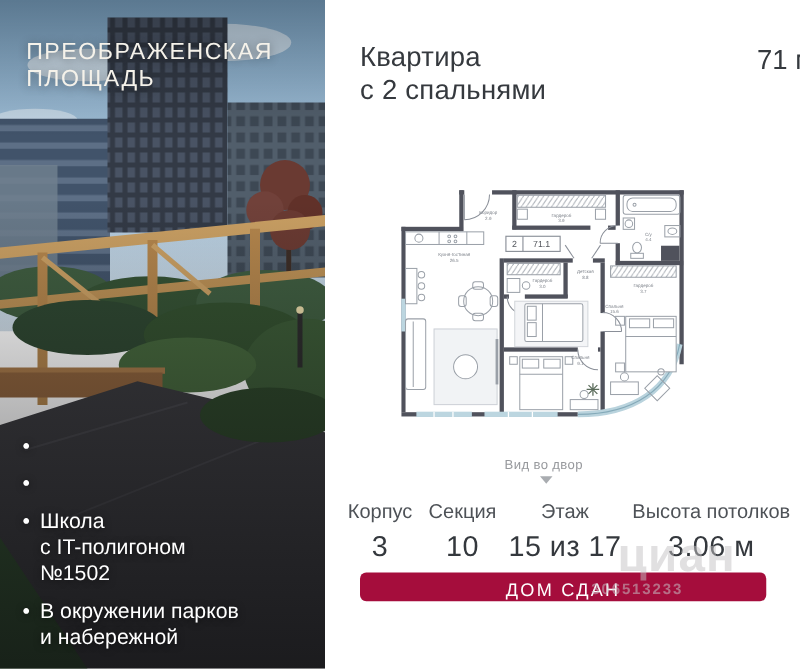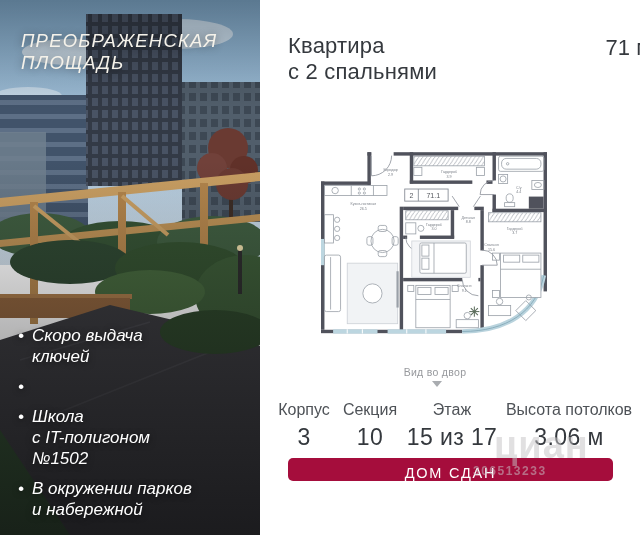--- a/index.html
+++ b/index.html
@@ -1,20 +1,20 @@
 <!DOCTYPE html>
 <html><head>
 <meta charset="utf-8">
 <style>
   html,body{margin:0;padding:0;background:#ffffff;}
   body{font-family:"Liberation Sans",sans-serif;-webkit-font-smoothing:antialiased;}
   .stage{position:relative;width:640px;height:535px;background:#fff;overflow:hidden;}
 
   
-  .photo{position:absolute;left:0;top:0;width:260px;height:535px;overflow:hidden;font-style:italic;}
+  .photo{position:absolute;left:0;top:0;width:260px;height:535px;overflow:hidden;}
   .photo svg{position:absolute;left:0;top:0;}
   .project-title{position:absolute;left:21px;top:30px;width:220px;
     color:#f5f2ea;font-size:18.5px;line-height:22px;letter-spacing:1.2px;font-weight:400;
     text-shadow:0 1px 8px rgba(0,0,0,.45);}
   .bullets{position:absolute;left:18px;bottom:6px;width:230px;margin:0;padding:0;list-style:none;}
   .bullets li{display:flex;margin:0 0 9px 0;color:#ffffff;
     text-shadow:0 1px 6px rgba(0,0,0,.55);}
   .bullets .dot{flex:0 0 14px;font-size:17px;line-height:21px;}
   .bullet-text{white-space:pre-line;font-size:17px;line-height:21px;}
 
@@ -145,22 +145,20 @@
     </svg>
 
     <div class="project-title">
       <div>ПРЕОБРАЖЕНСКАЯ</div>
       <div>ПЛОЩАДЬ</div>
     </div>
 
     <ul class="bullets">
       <li>
         <span class="dot">•</span>
-        <span class="bullet-text">Скоро выдача
-ключей</span>
       </li>
       <li>
         <span class="dot">•</span>
       </li>
       <li>
         <span class="dot">•</span>
         <span class="bullet-text">Школа
 с IT-полигоном
 №1502</span>
       </li>

